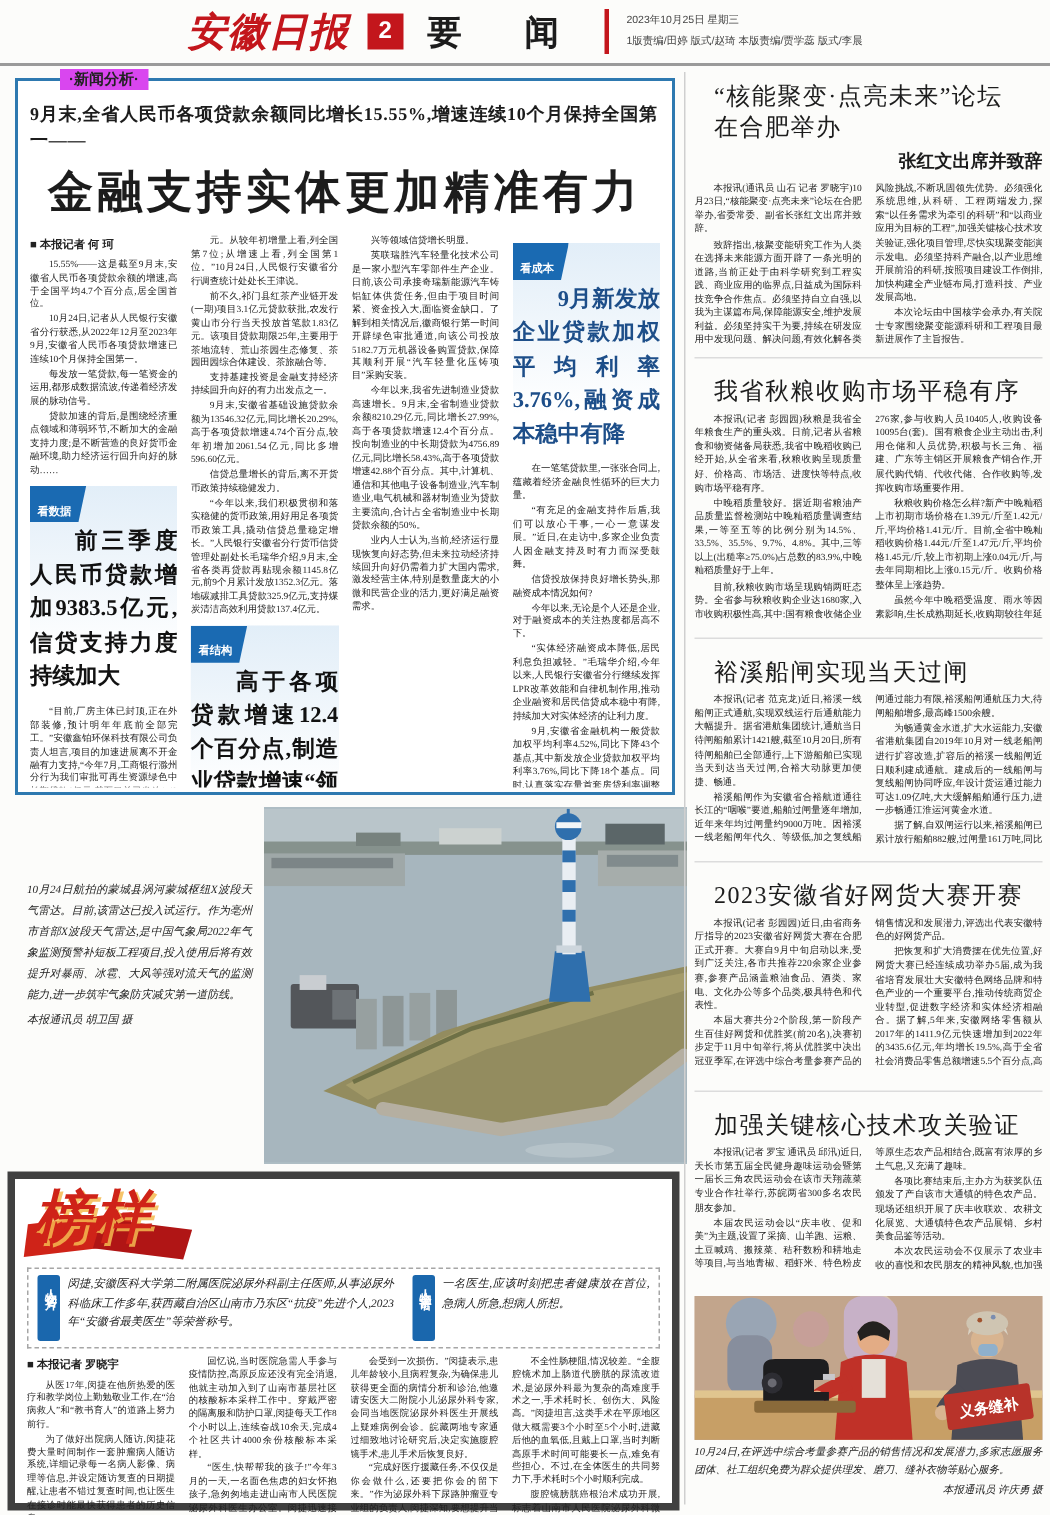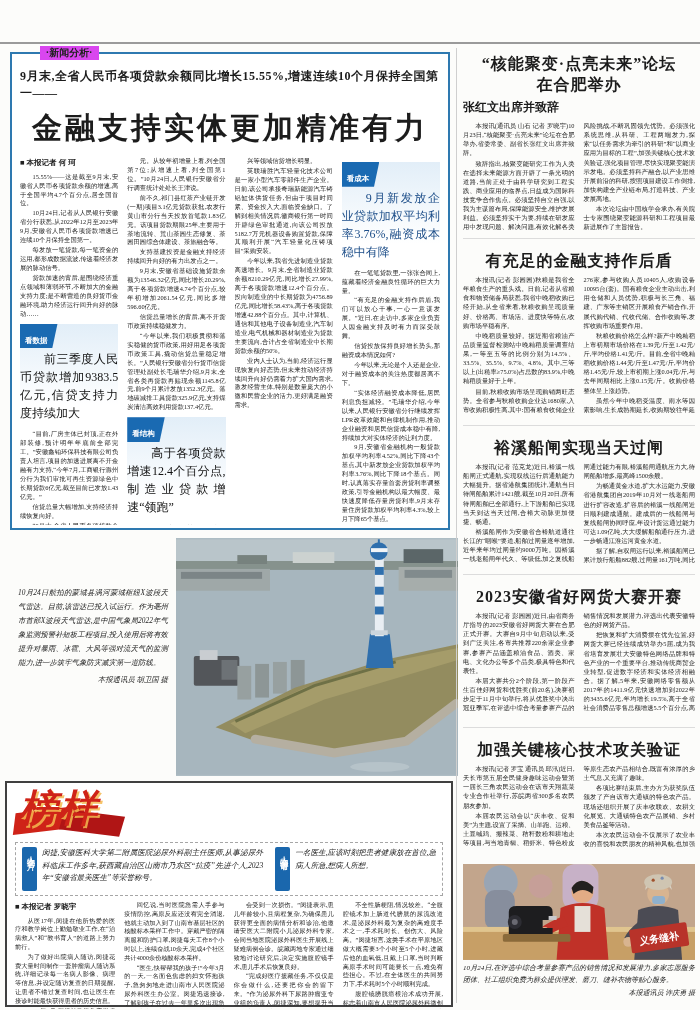--- a/index.html
+++ b/index.html
@@ -24,44 +24,44 @@
   .main-title{text-align:center;font-size:30px;font-weight:900;font-family:"Liberation Sans",sans-serif;
             letter-spacing:3px;margin:6px 0 8px}
   .cols{display:flex;gap:9px;height:368px;overflow:hidden}
   .col{flex:1;overflow:hidden;font-size:6.3px;line-height:1.42;text-align:justify;color:#222}
   .par{text-indent:2em;margin:0 0 1px 0}
   .byline{font-size:7.5px;font-weight:bold;font-family:"Liberation Sans",sans-serif;margin:1px 0 4px}
   .inset{margin:5px 0;padding-bottom:3px;background:linear-gradient(180deg,#e2eef8,#ffffff 80%)}
   .inset-label{display:inline-block;background:#1a6ab2;color:#fff;font-size:7.5px;font-weight:bold;
             padding:12px 10px 2px 5px;font-family:"Liberation Sans",sans-serif;
             clip-path:polygon(0 0,100% 0,86% 100%,0 100%);margin-bottom:2px}
-  .inset-text{font-size:12px;font-weight:normal;line-height:1.5;text-indent:2em;color:#111}
+  .inset-text{font-size:15px;font-weight:bold;line-height:1.5;text-indent:2em;color:#111}
   .inset-text.cost{color:#1d4e89}
   
   .photo-strip{position:absolute;left:18px;top:538px;width:440px;height:238px;display:flex;gap:8px}
   .photo-caption-block{width:150px;box-sizing:border-box;padding-top:48px;font-size:7.4px;line-height:1.9;
             font-style:italic;text-align:justify;color:#222}
-  .photo-credit{text-align:right;margin-top:3px;}
+  .photo-credit{margin-top:3px;}
   .center-photo{flex:1;position:relative;overflow:hidden;background:#aebdc4}
   .center-photo svg{display:block;width:100%;height:100%}
   
   .v-divider{position:absolute;left:456px;top:48px;width:1px;height:955px;background:#cfcfcf}
   .right-col{position:absolute;left:463px;top:46px;width:232px}
   .r-article{overflow:hidden;position:relative}
-  .r-title{font-size:16px;font-weight:bold;text-align:center;letter-spacing:1px;margin:8px 13px 3px}
-  .r-sub{font-size:12px;font-weight:bold;text-align:left;margin:2px 0 5px}
+  .r-title{font-size:16px;font-weight:normal;letter-spacing:1px;margin:8px 13px 3px}
+  .r-sub{font-size:12px;font-weight:bold;text-align:right;margin:2px 0 5px}
   .r-body{column-count:2;column-gap:9px;font-size:6.3px;line-height:1.45;text-align:justify;
           overflow:hidden;color:#222}
   .r-rule{border:none;border-top:1px solid #dcdcdc;margin:4px 0}
   .right-photo{width:232px;height:96px;overflow:hidden;background:#c2a58c}
   .right-photo svg{display:block;width:100%;height:100%}
   .rp-caption{font-size:7px;line-height:1.7;font-style:italic;text-align:justify;margin-top:3px;color:#222}
   .rp-credit{text-align:right;font-style:italic;font-size:7px;margin-top:1px}
   
-  .model{position:absolute;left:5px;top:781px;width:448px;height:226px;border:2px solid #404040;
+  .model{position:absolute;left:5px;top:781px;width:448px;height:226px;border:5px solid #404040;
          box-sizing:border-box;padding:4px 8px;background:#fff}
   .model-head{display:flex;height:50px}
   .model-logo{width:118px;position:relative;height:50px}
   .ribbon{position:absolute;background:#cf2318}
   .ribbon.r1{left:0;top:22px;width:68px;height:22px;transform:skewX(-14deg) rotate(-7deg)}
   .ribbon.r2{left:46px;top:26px;width:62px;height:20px;transform:skewX(-10deg) rotate(7deg);background:#b01515}
   .model-logo-text{position:absolute;left:4px;top:-4px;font-size:38px;font-weight:900;font-style:italic;
          color:#cf2318;text-shadow:2px 2px 0 rgba(244,186,80,.85);letter-spacing:2px;z-index:2}
   .model-titles{flex:1;text-align:center}
   .model-title{font-size:19px;font-weight:900;font-family:"Liberation Sans",sans-serif;
@@ -77,20 +77,30 @@
          flex:0 0 auto}
   .profile-text{font-size:7.6px;line-height:1.65;font-style:italic;text-align:justify;color:#222}
   .model-cols{display:flex;gap:9px;margin-top:5px;height:108px;overflow:hidden}
   .m-col{flex:1;font-size:6.2px;line-height:1.42;text-align:justify;overflow:hidden;color:#222}
 </style>
 </head>
 <body>
 
 <div class="page">
 
+  <header class="masthead">
+    <span class="mast-logo">安徽日报</span>
+    <span class="mast-pagenum">2</span>
+    <span class="mast-section">要 闻</span>
+    <span class="mast-divider"></span>
+    <span class="mast-info">
+      <span>2023年10月25日 星期三</span><br>
+      <span>1版责编/田婷 版式/赵琦 本版责编/贾学蕊 版式/李晨</span>
+    </span>
+  </header>
   <div class="mast-rule"></div>
 
   <section class="analysis">
     <span class="analysis-tag">·新闻分析·</span>
     <div class="kicker">9月末,全省人民币各项贷款余额同比增长15.55%,增速连续10个月保持全国第一——</div>
     <h1 class="main-title">金融支持实体更加精准有力</h1>
     <div class="cols">
       <div class="col">
         <div class="byline">■ 本报记者 何 珂</div>
         <div>
@@ -215,21 +225,21 @@
       <div class="r-sub">张红文出席并致辞</div>
       <div class="r-body" style="height:118px">
           <p class="par">本报讯(通讯员 山石 记者 罗晓宇)10月23日,“核能聚变·点亮未来”论坛在合肥举办,省委常委、副省长张红文出席并致辞。</p>
           <p class="par">致辞指出,核聚变能研究工作为人类在选择未来能源方面开辟了一条光明的道路,当前正处于由科学研究到工程实践、商业应用的临界点,日益成为国际科技竞争合作焦点。必须坚持自立自强,以我为主谋篇布局,保障能源安全,维护发展利益。必须坚持实干为要,持续在研发应用中发现问题、解决问题,有效化解各类风险挑战,不断巩固领先优势。必须强化系统思维,从科研、工程两端发力,探索“以任务需求为牵引的科研”和“以商业应用为目标的工程”,加强关键核心技术攻关验证,强化项目管理,尽快实现聚变能演示发电。必须坚持科产融合,以产业思维开展前沿的科研,按照项目建设工作倒排,加快构建全产业链布局,打造科技、产业发展高地。</p>
           <p class="par">本次论坛由中国核学会承办,有关院士专家围绕聚变能源科研和工程项目最新进展作了主旨报告。</p>
         </div>
     </article>
     <hr class="r-rule">
 
     <article class="r-article" style="height:178px">
-      <h2 class="r-title">有充足的金融支持作后盾</h2>
+      <h2 class="r-title">我省秋粮收购市场平稳有序</h2>
       <div class="r-body" style="height:142px">
           <p class="par">本报讯(记者 彭园园)秋粮是我省全年粮食生产的重头戏。日前,记者从省粮食和物资储备局获悉,我省中晚稻收购已经开始,从全省来看,秋粮收购呈现质量好、价格高、市场活、进度快等特点,收购市场平稳有序。</p>
           <p class="par">中晚稻质量较好。据近期省粮油产品质量监督检测站中晚籼稻质量调查结果,一等至五等的比例分别为14.5%、33.5%、35.5%、9.7%、4.8%。其中,三等以上(出糙率≥75.0%)占总数的83.9%,中晚籼稻质量好于上年。</p>
           <p class="par">目前,秋粮收购市场呈现购销两旺态势。全省参与秋粮收购企业达1680家,入市收购积极性高,其中:国有粮食收储企业276家,参与收购人员10405人,收购设备10095台(套)。国有粮食企业主动出击,利用仓储和人员优势,积极与长三角、福建、广东等主销区开展粮食产销合作,开展代购代销、代收代储、合作收购等,发挥收购市场重要作用。</p>
           <p class="par">秋粮收购价格怎么样?新产中晚籼稻上市初期市场价格在1.39元/斤至1.42元/斤,平均价格1.41元/斤。目前,全省中晚籼稻收购价格1.44元/斤至1.47元/斤,平均价格1.45元/斤,较上市初期上涨0.04元/斤,与去年同期相比上涨0.15元/斤。收购价格整体呈上涨趋势。</p>
           <p class="par">虽然今年中晚稻受温度、雨水等因素影响,生长成熟期延长,收购期较往年延迟,但目前中晚稻收购进度不断加快。截至10月23日,我省入统粮食企业全社会收购中晚稻185万吨,占预计旺季集中收购量的23%;另外,全社会收购玉米、大豆分别为25万吨、1万吨。</p>
         </div>
     </article>
     <hr class="r-rule">
 

